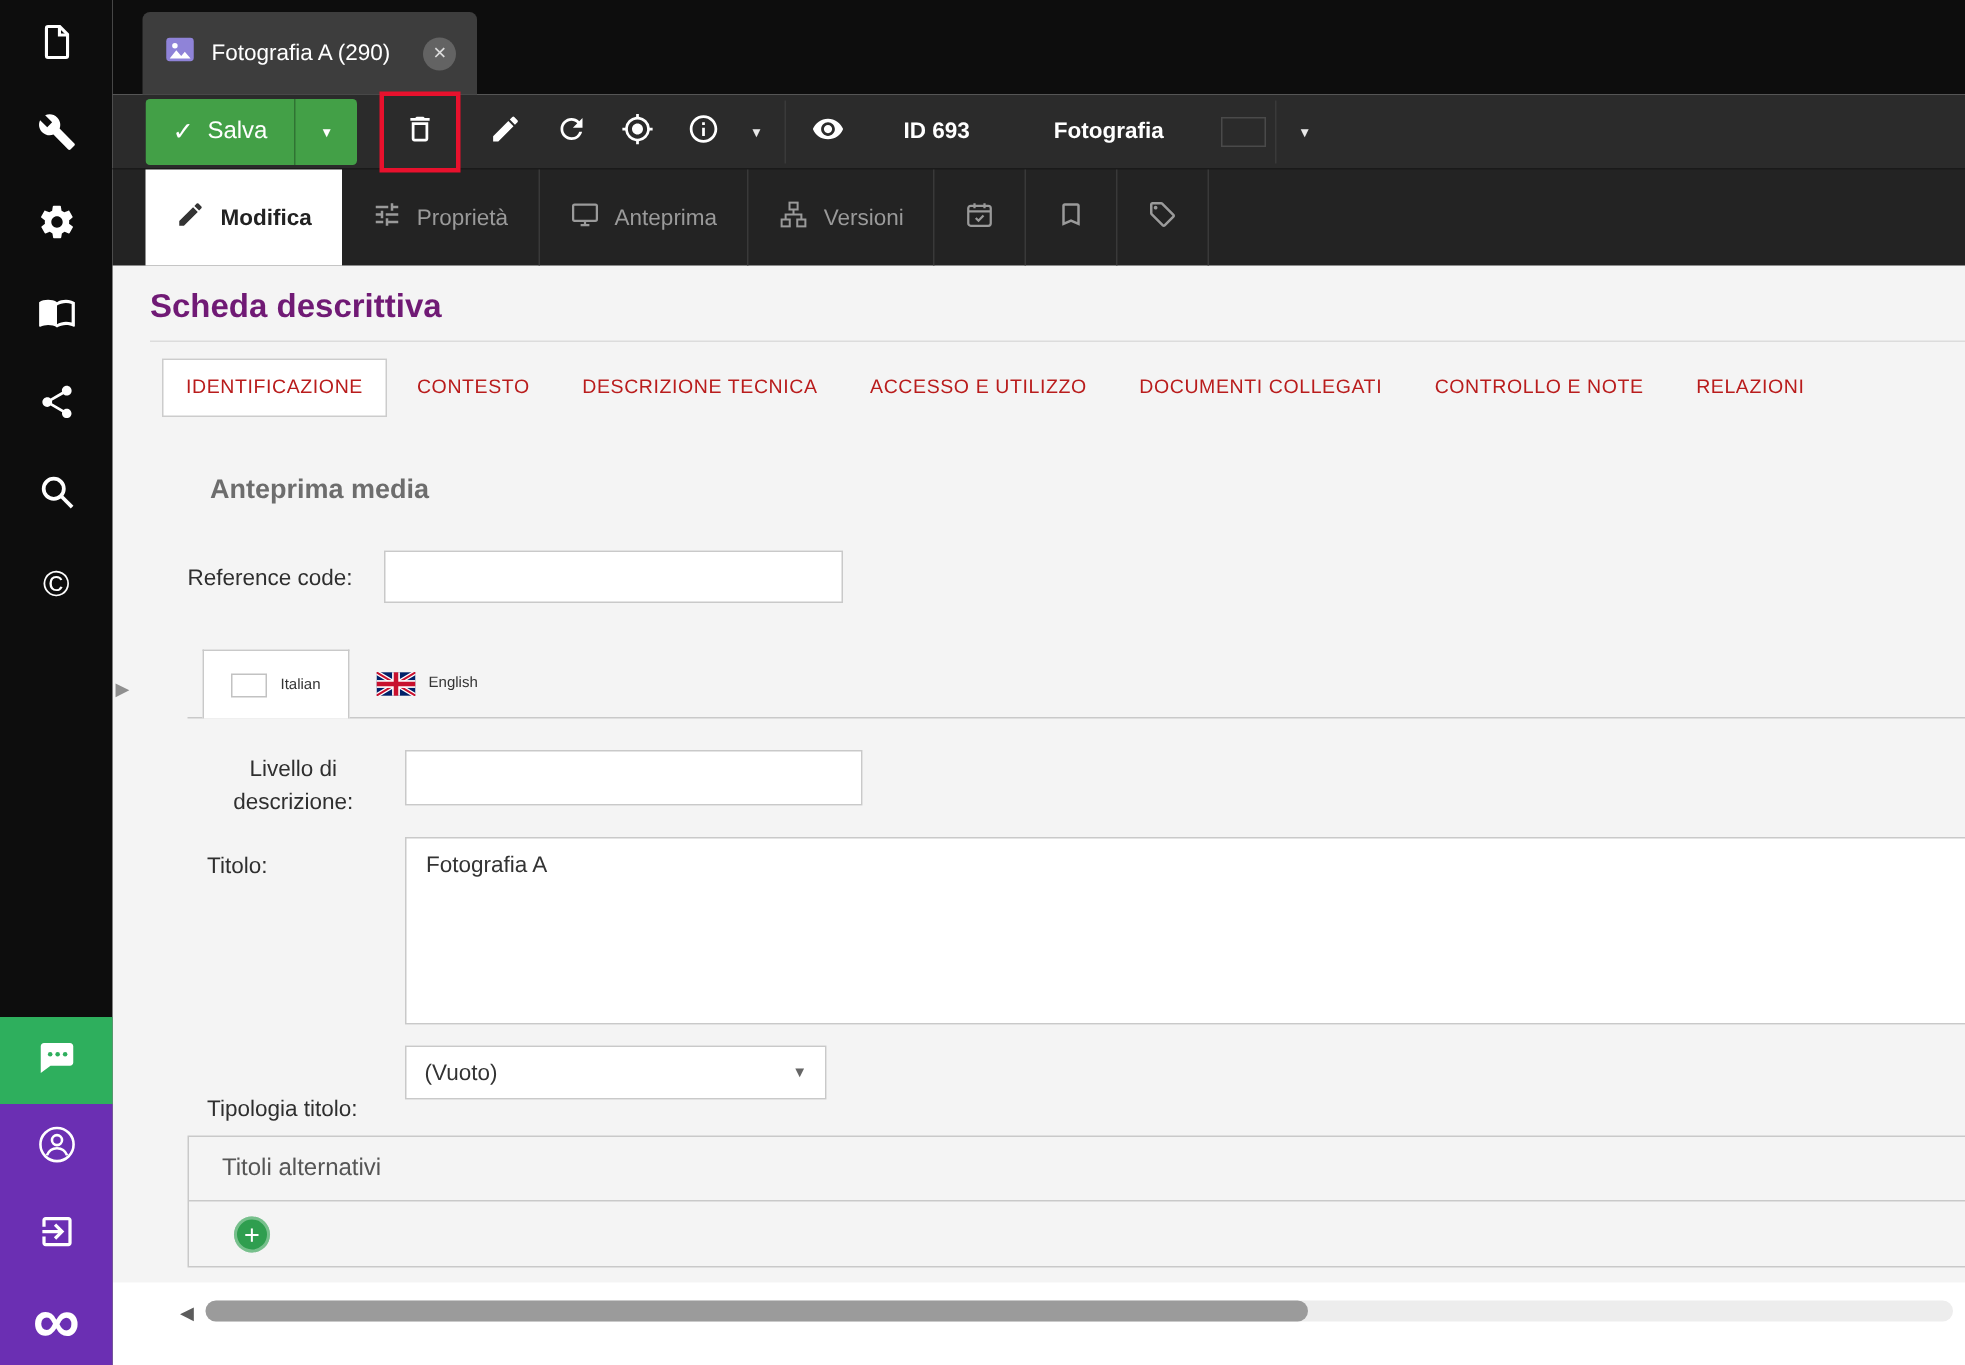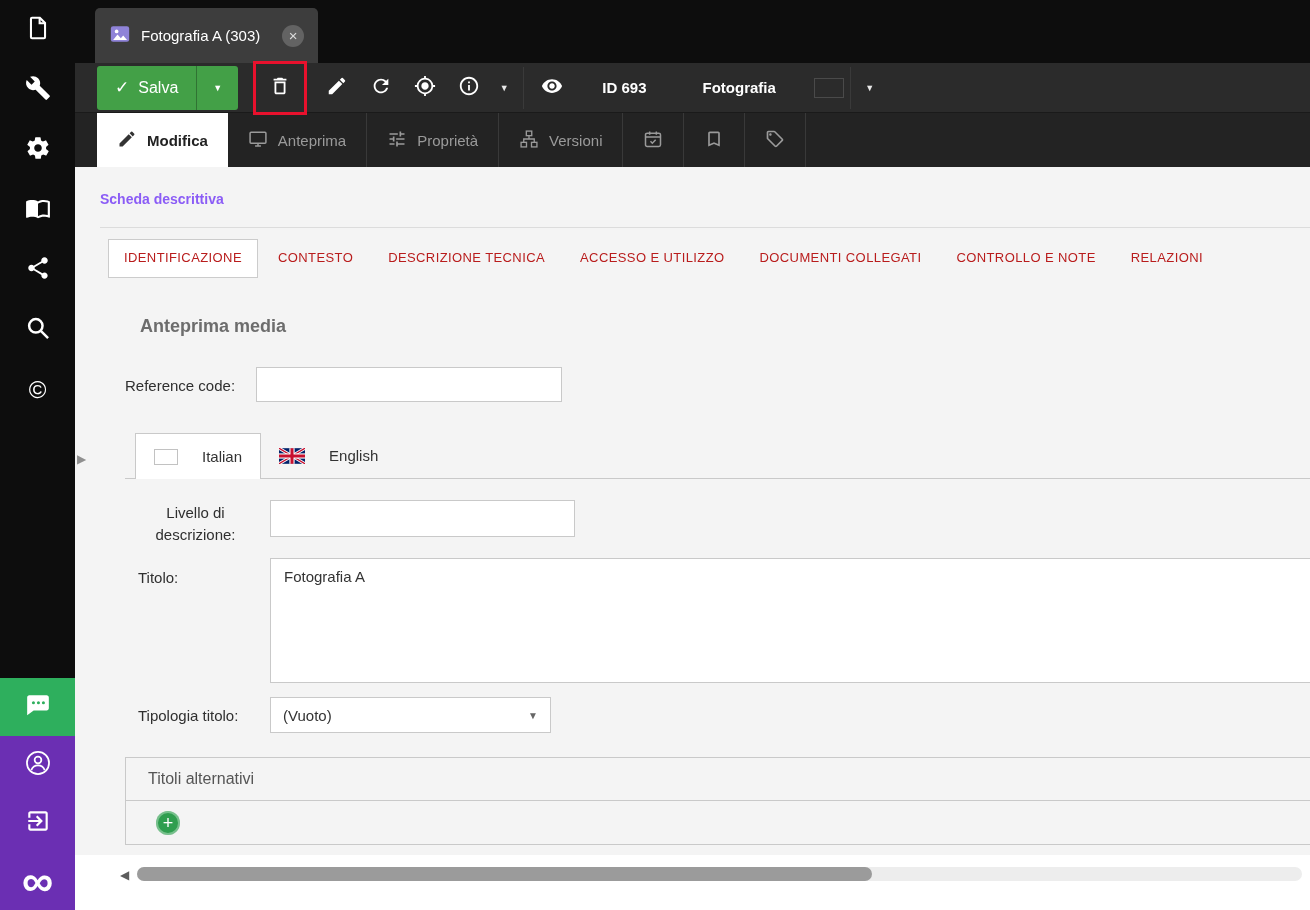--- a/index.html
+++ b/index.html
@@ -35,41 +35,41 @@
   .tb-icon { width:44px; height:44px; background:transparent; border:none; display:flex; align-items:center; justify-content:center; cursor:pointer; flex:none; }
   .tb-icon svg { width:22px; height:22px; }
   .tb-icon.small { width:26px; color:#e8e8e8; font-size:9px; }
   .tb-gap { width:8px; flex:none; }
   .tb-sep { width:1px; height:42px; background:#3a3a3a; margin:0 6px; flex:none; }
   .tb-text { color:#fff; font-size:15px; font-weight:600; margin:0 28px; white-space:nowrap; }
   .flag { border:1px solid #4a4a4a; flex:none; }
   .flag-it-fill { width:100%; height:100%; background:linear-gradient(to right,#009246 0 33.4%,#fff 33.4% 66.7%,#ce2b37 66.7% 100%); }
   .flag-lg { width:30px; height:20px; margin-left:10px; }
 
-  .view-tabs { height:55px; background:#232323; border-top:1px solid #1a1a1a; display:flex; align-items:stretch; padding-left:22px; }
+  .view-tabs { height:65px; background:#232323; border-top:1px solid #1a1a1a; display:flex; align-items:stretch; padding-left:22px; }
   .vtab { display:flex; align-items:center; gap:10px; padding:0 20px; color:#9a9a9a; font-size:15px; cursor:pointer; border-right:1px solid #393939; white-space:nowrap; }
   .vtab svg { width:20px; height:20px; }
   .vtab.active { background:#fff; color:#222; font-weight:700; border-right:none; }
 
   
   .main { position:absolute; left:75px; top:165px; width:1235px; height:745px; background:#f4f4f4; overflow:hidden; }
   .collapse-arrow { position:absolute; left:2px; top:287px; color:#8f8f8f; font-size:12px; cursor:pointer; }
-  .panel-title { position:absolute; left:25px; top:26px; font-size:14px; color:#8b5cf6; }
+  .panel-title { position:absolute; left:25px; top:26px; font-size:22px; color:#701a75; }
   .title-rule { position:absolute; left:25px; right:0; top:62px; border-top:1px solid #dcdcdc; }
   .section-tabs { position:absolute; left:33px; top:74px; right:0; height:39px; display:flex; gap:5px; }
   .stab { padding:0 15px; line-height:38px; font-size:13px; letter-spacing:.4px; color:#b91c1c; cursor:pointer; white-space:nowrap; }
   .stab.active { background:#fff; border:1px solid #ccc; line-height:36px; }
   .media-heading { position:absolute; left:65px; top:151px; font-size:18px; color:#6d6d6d; }
 
   .fld-label { position:absolute; font-size:15px; color:#2f2f2f; }
   .txt-input { position:absolute; background:#fff; border:1px solid #c9c9c9; font-size:15px; color:#333; padding:0 10px; font-family:inherit; }
 
   .lang-panel { position:absolute; left:50px; top:268px; right:0; height:46px; }
   .lang-tabs { display:flex; align-items:flex-end; border-bottom:1px solid #c9c9c9; height:46px; padding-left:10px; }
-  .ltab { display:flex; align-items:center; gap:24px; padding:0 18px; height:45px; font-size:15px; color:#333; cursor:pointer; }
+  .ltab { display:flex; align-items:center; gap:9px; padding:0 18px; height:45px; font-size:10px; color:#333; cursor:pointer; }
   .ltab.active { background:#fff; border:1px solid #c9c9c9; border-bottom:none; height:46px; margin-bottom:-1px; z-index:2; }
   .flag-sm { width:24px; height:16px; border:1px solid #c2c2c2; flex:none; }
   .flag-uk { width:26px; height:16px; flex:none; }
 
   .titolo-area { position:absolute; left:195px; top:393px; right:-2px; height:125px; background:#fff; border:1px solid #c9c9c9; font-size:15px; color:#333; padding:9px 13px; resize:none; font-family:inherit; }
   .select-box { position:absolute; left:195px; top:532px; width:281px; height:36px; background:#fff; border:1px solid #c9c9c9; display:flex; align-items:center; justify-content:space-between; padding:0 12px; font-size:15px; color:#333; cursor:pointer; }
   .select-caret { font-size:10px; color:#666; }
 
   .alt-panel { position:absolute; left:50px; top:592px; right:-2px; height:88px; border:1px solid #c9c9c9; }
   .alt-head { height:43px; border-bottom:1px solid #c9c9c9; display:flex; align-items:center; padding-left:22px; font-size:16px; color:#555; }
@@ -151,21 +151,21 @@
 
   <header class="topbar">
 
     <div class="doc-tab-row">
       <div class="doc-tab">
         <span><svg viewBox="0 0 24 24">
               <rect x="2" y="3.5" width="20" height="17" rx="2.5" fill="#8f83d8"></rect>
               <circle cx="8.3" cy="9.2" r="2" fill="#fff"></circle>
               <path d="M4.5 18.5l4.8-6 3.6 4.2 2.6-3 4.2 4.8z" fill="#fff"></path>
             </svg></span>
-        <span class="doc-tab-title">Fotografia A (303)</span>
+        <span class="doc-tab-title">Fotografia A (290)</span>
         <span class="tab-close">×</span>
       </div>
     </div>
 
     <div class="toolbar">
       <div class="save-split">
         <button class="save-main">
           <span class="save-check">✓</span>
           <span>Salva</span>
         </button>
@@ -215,30 +215,30 @@
 
     <div class="view-tabs">
       <div class="vtab active">
         <span><svg viewBox="0 0 24 24">
               <path d="M3 17.25V21h3.75L17.81 9.94l-3.75-3.75L3 17.25zM20.71 7.04c.39-.39.39-1.02 0-1.41l-2.34-2.34a.9959.9959 0 0 0-1.41 0l-1.83 1.83 3.75 3.75 1.83-1.83z" fill="#333"></path>
             </svg></span>
         <span>Modifica</span>
       </div>
       <div class="vtab">
         <span><svg viewBox="0 0 24 24">
+              <path d="M3 17v2h6v-2H3zM3 5v2h10V5H3zm10 16v-2h8v-2h-8v-2h-2v6h2zM7 9v2H3v2h4v2h2V9H7zm14 4v-2H11v2h10zm-6-4h2V7h4V5h-4V3h-2v6z" fill="#9a9a9a"></path>
+            </svg></span>
+        <span>Proprietà</span>
+      </div>
+      <div class="vtab">
+        <span><svg viewBox="0 0 24 24">
               <rect x="2.5" y="4" width="19" height="13" rx="1.2" fill="none" stroke="#9a9a9a" stroke-width="1.8"></rect>
               <path d="M8.5 20.5h7M12 17v3.5" stroke="#9a9a9a" stroke-width="1.8" fill="none"></path>
             </svg></span>
         <span>Anteprima</span>
-      </div>
-      <div class="vtab">
-        <span><svg viewBox="0 0 24 24">
-              <path d="M3 17v2h6v-2H3zM3 5v2h10V5H3zm10 16v-2h8v-2h-8v-2h-2v6h2zM7 9v2H3v2h4v2h2V9H7zm14 4v-2H11v2h10zm-6-4h2V7h4V5h-4V3h-2v6z" fill="#9a9a9a"></path>
-            </svg></span>
-        <span>Proprietà</span>
       </div>
       <div class="vtab">
         <span><svg viewBox="0 0 24 24">
               <rect x="8.8" y="2.5" width="6.5" height="5.5" fill="none" stroke="#9a9a9a" stroke-width="1.6"></rect>
               <rect x="2.5" y="16" width="6.5" height="5.5" fill="none" stroke="#9a9a9a" stroke-width="1.6"></rect>
               <rect x="15" y="16" width="6.5" height="5.5" fill="none" stroke="#9a9a9a" stroke-width="1.6"></rect>
               <path d="M12 8v4M5.7 16v-4h12.6v4" fill="none" stroke="#9a9a9a" stroke-width="1.6"></path>
             </svg></span>
         <span>Versioni</span>
       </div>
@@ -304,21 +304,21 @@
         </div>
       </div>
     </div>
 
     <label class="fld-label" style="left:63px; top:337px; width:115px; line-height:22px;text-align:center;">Livello di descrizione:</label>
     <input class="txt-input" style="left: 195px; top: 335px; width: 305px; height: 37px;" value="">
 
     <label class="fld-label" style="left:63px; top:404px;">Titolo:</label>
     <textarea class="titolo-area" style="">Fotografia A</textarea>
 
-    <label class="fld-label" style="left:63px; top:542px;">Tipologia titolo:</label>
+    <label class="fld-label" style="left:63px; top:566px;">Tipologia titolo:</label>
     <div class="select-box">
       <span>(Vuoto)</span>
       <span class="select-caret">▼</span>
     </div>
 
     <section class="alt-panel">
       <div class="alt-head">Titoli alternativi</div>
       <button class="add-btn">+</button>
     </section>
 

